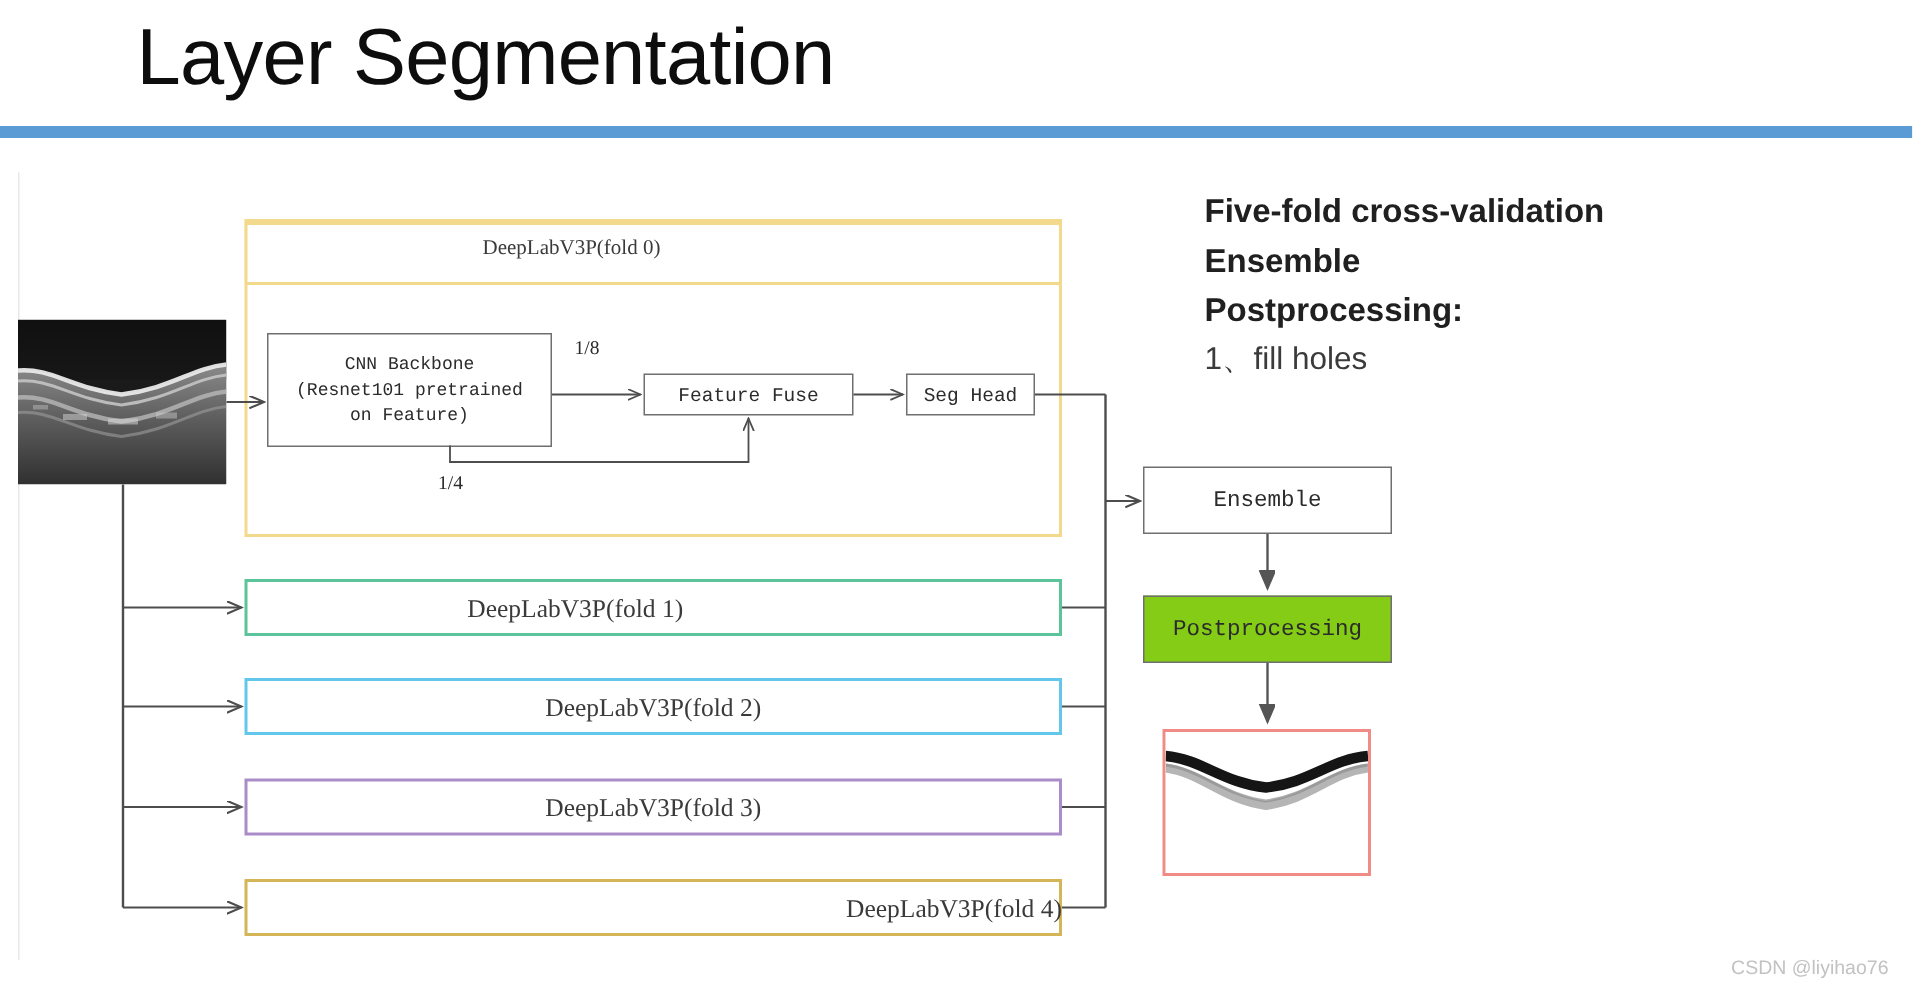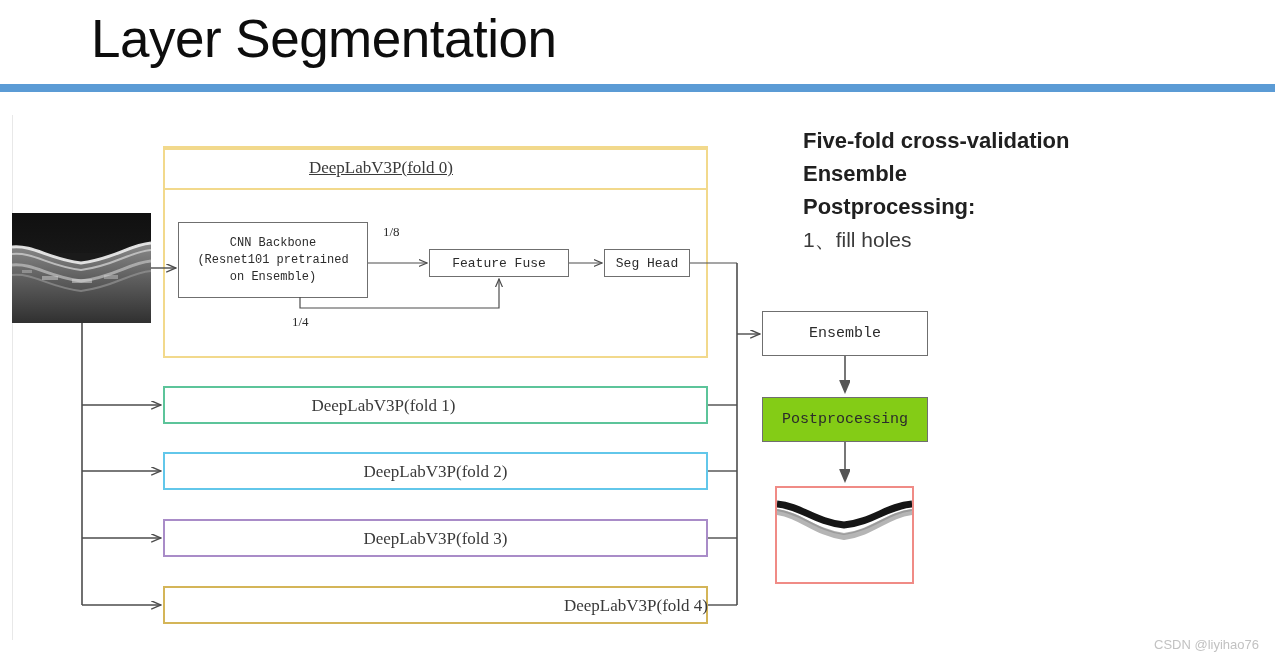--- a/index.html
+++ b/index.html
@@ -114,24 +114,23 @@
     box-sizing: border-box;
     border: 2px solid #f2d98c;
     background: #ffffff;
   }
   #fold0-title {
     position: absolute;
     left: 163px;
     top: 158px;
     width: 436px;
     text-align: center;
-    font-size: 17px;
+    font-size: 14px;
     color: #3a3a3a;
     white-space: nowrap;
-    text-decoration: underline;
   }
 
   
   .inner-box {
     position: absolute;
     box-sizing: border-box;
     border: 1px solid #6f6f6f;
     background: #ffffff;
     display: flex;
     align-items: center;
@@ -287,21 +286,21 @@
   </div>
 
   <div id="fold0-outer" style="border-color: rgb(242, 217, 140);"></div>
   <div id="fold0-header" style="border-color: rgb(242, 217, 140);"></div>
   <div id="fold0-title" class="serifish">DeepLabV3P(fold 0)</div>
 
   <div id="cnn-backbone" class="inner-box mono">
     <div>
       <div>CNN Backbone</div>
       <div>(Resnet101 pretrained</div>
-      <div>on Ensemble)</div>
+      <div>on Feature)</div>
     </div>
   </div>
 
   <div id="feature-fuse" class="inner-box mono">Feature Fuse</div>
   <div id="seg-head" class="inner-box mono">Seg Head</div>
 
   <div class="frac-label" style="left:383px; top:224px;">1/8</div>
   <div class="frac-label" style="left:292px; top:314px;">1/4</div>
 
   <div class="fold-box" id="fold1" style="left: 163px; top: 386px; width: 545px; height: 38px; border-color: rgb(92, 196, 154);"></div>

